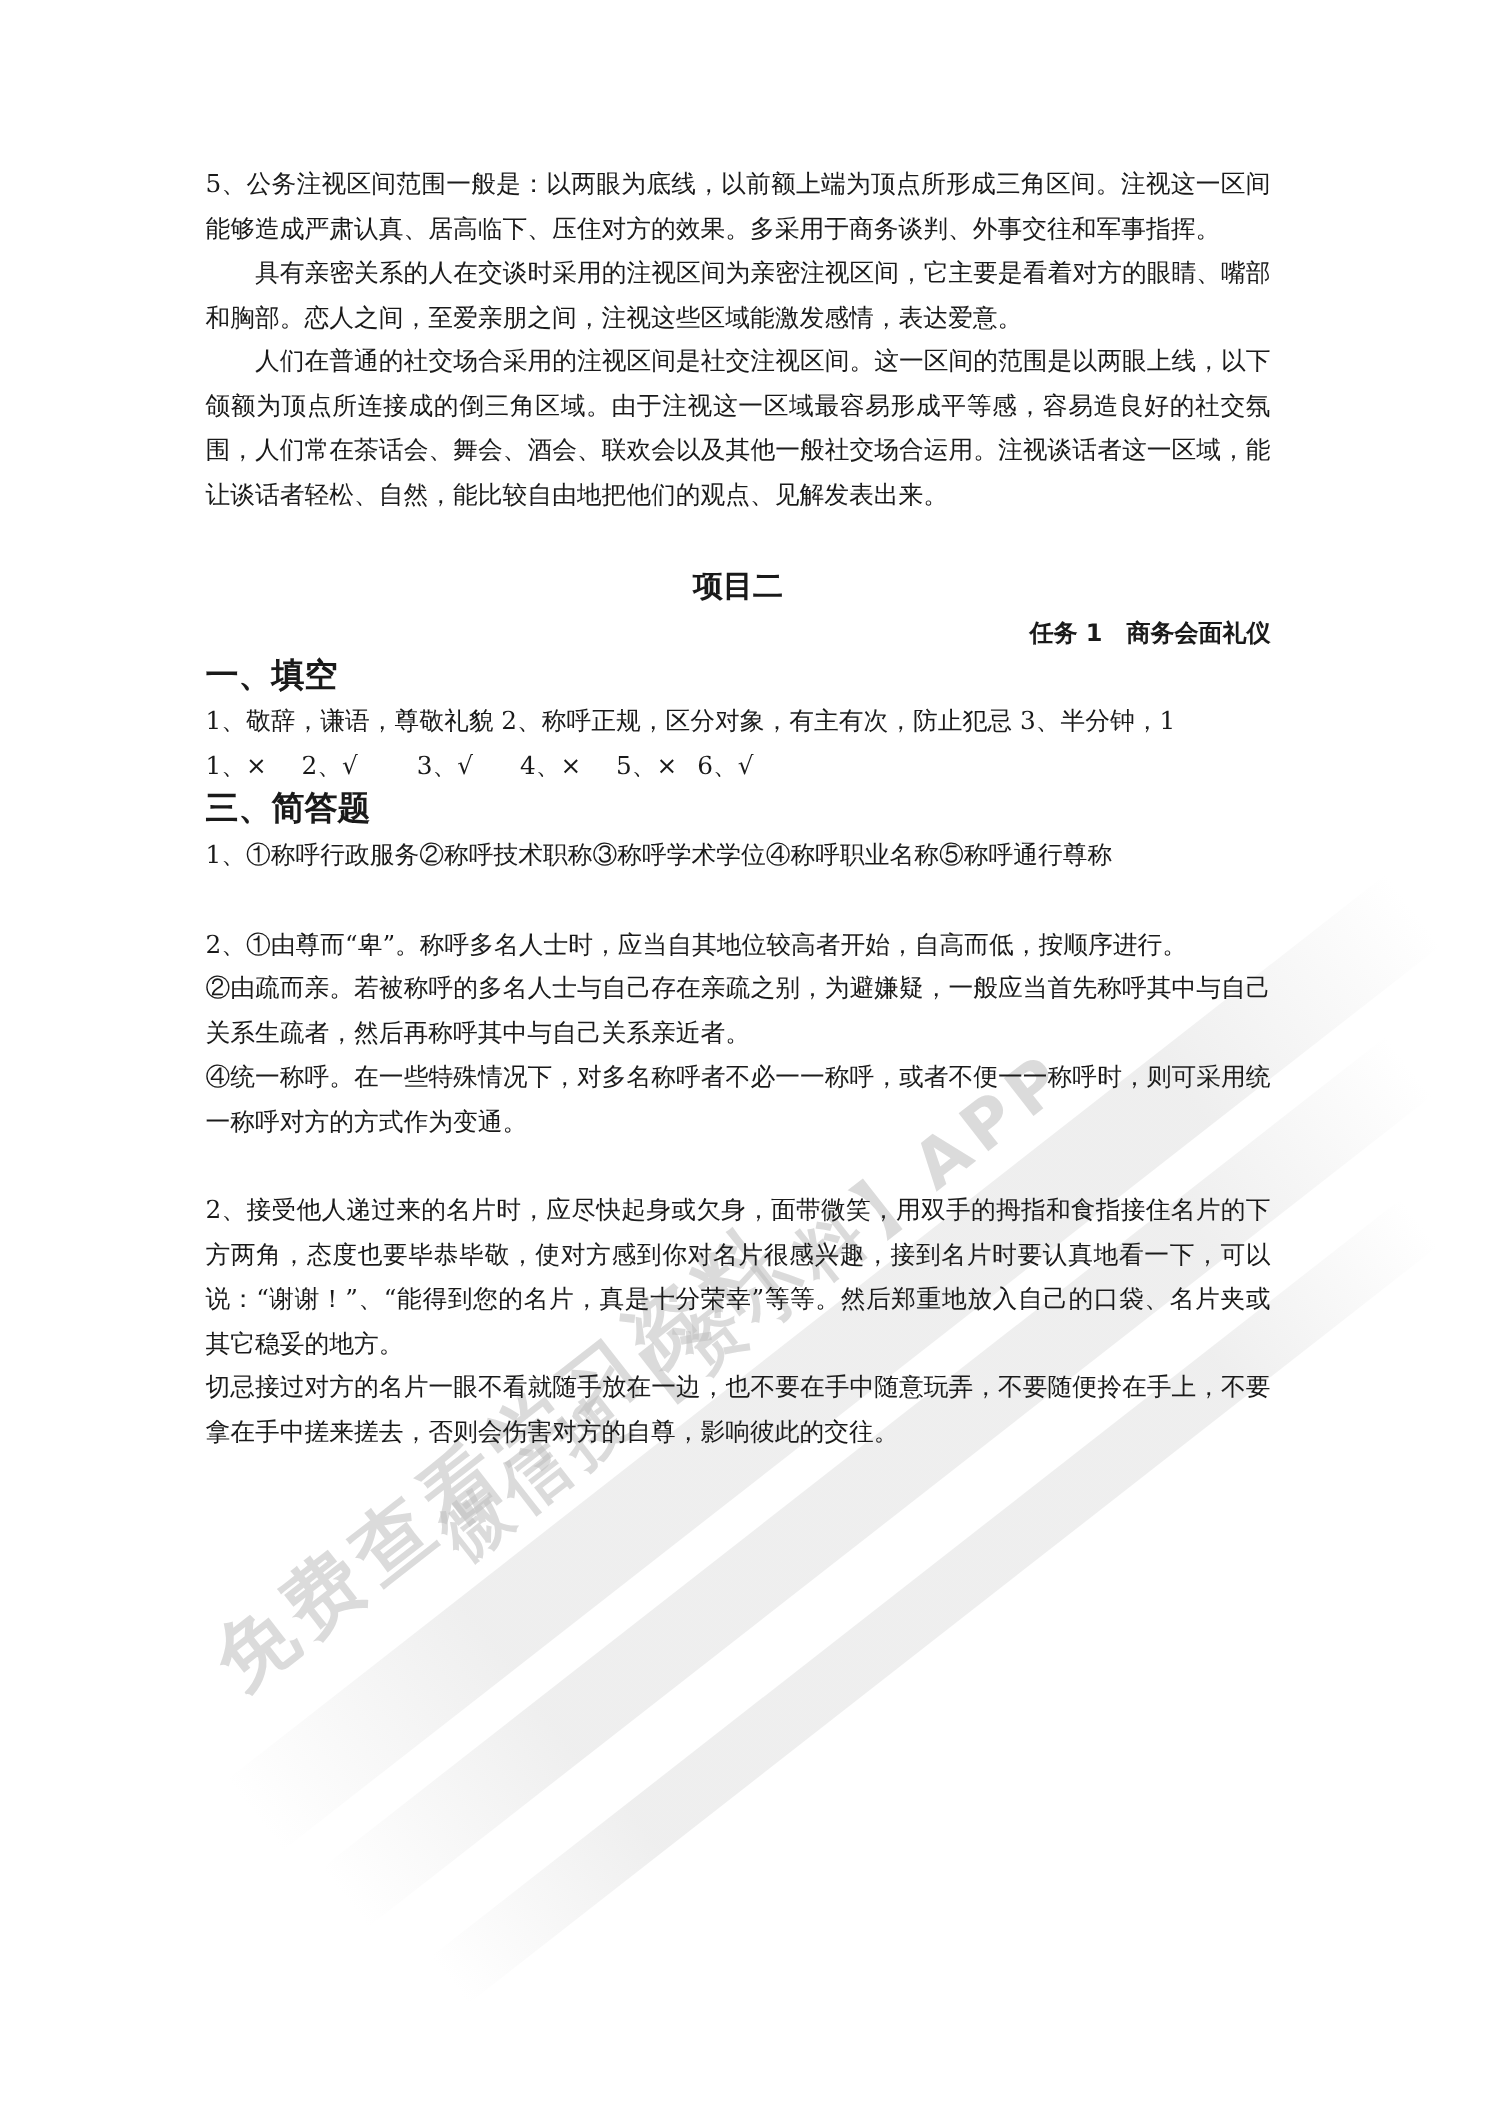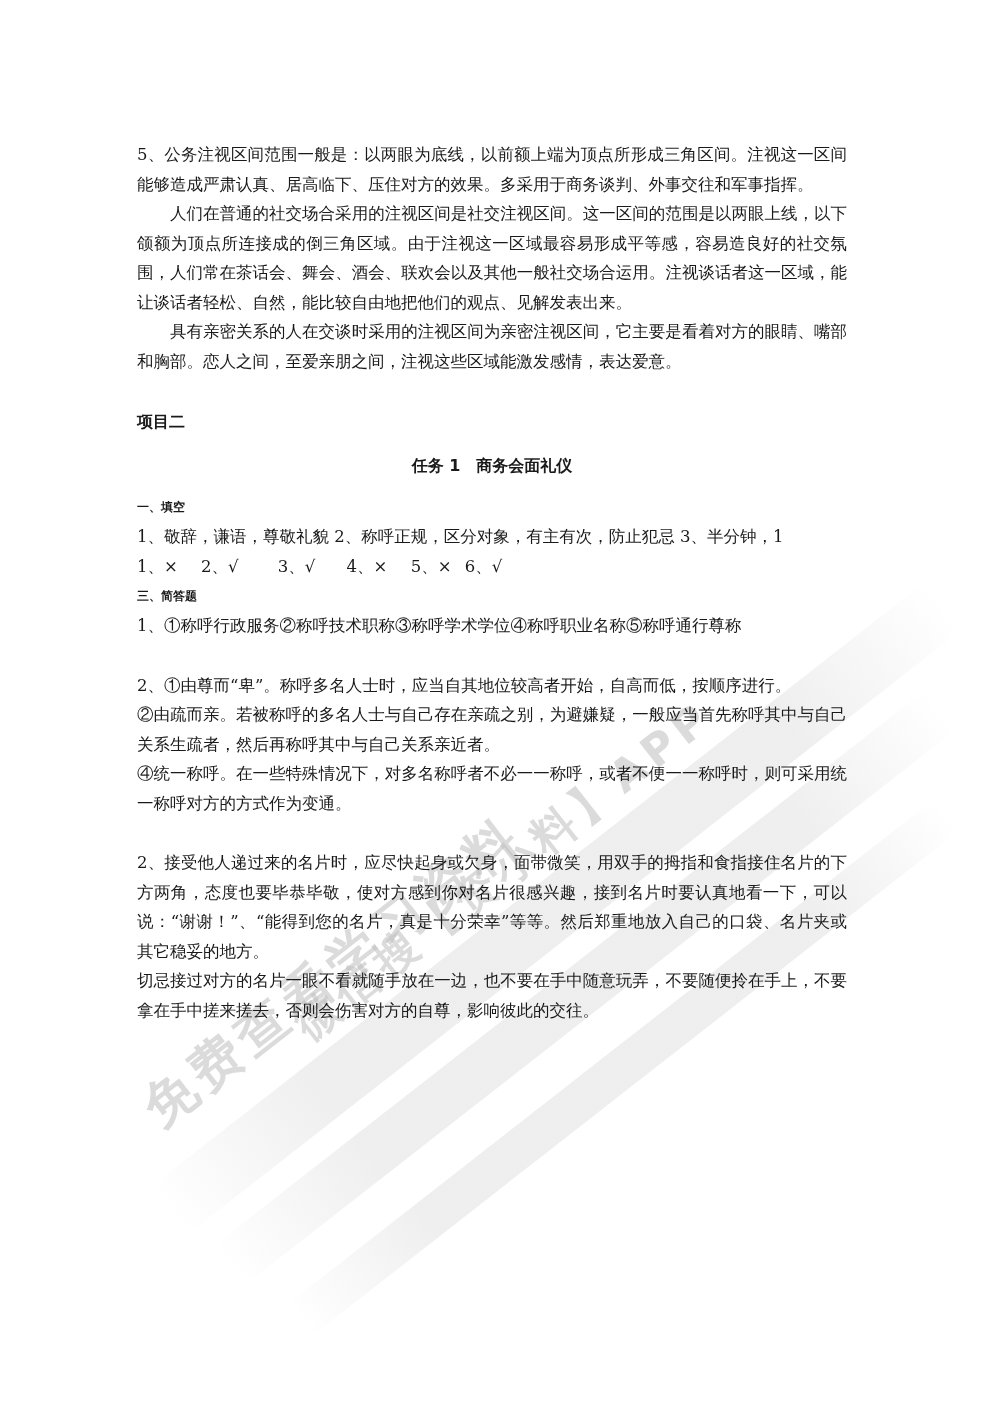--- a/index.html
+++ b/index.html
@@ -34,71 +34,71 @@
       transform: rotate(-38deg);
       color: rgba(190,190,190,0.55);
       font-family: "DejaVu Sans", "Liberation Sans", sans-serif;
       font-weight: bold;
       white-space: nowrap;
       letter-spacing: 6px;
     }
     .page {
       position: absolute;
       left: 137px;
-      top: 140px;
+      top: 108px;
       width: 710px;
     }
     .p {
       font-size: 16.5px;
       line-height: 29.5px;
       margin: 0;
       text-align: justify;
     }
     .indent { text-indent: 2em; }
     .title {
-      text-align: left;
+      text-align: center;
       font-family: "DejaVu Sans", "Liberation Sans", sans-serif;
       font-weight: bold;
-      font-size: 16px;
+      font-size: 20px;
       margin: 28px 0 0 0;
       line-height: 36px;
     }
     .subtitle {
-      text-align: center;
+      text-align: right;
       font-family: "DejaVu Sans", "Liberation Sans", sans-serif;
       font-weight: bold;
       font-size: 16px;
       line-height: 28px;
-      margin: 12px;
+      margin: 0;
     }
     .section {
       font-family: "DejaVu Sans", "Liberation Sans", sans-serif;
       font-weight: bold;
-      font-size: 12px;
+      font-size: 22px;
       line-height: 30px;
       margin: 0;
     }
     .gap { height: 30px; }
     .judge span { display: inline-block; margin-right: 18px; }
   </style>
 </head>
 <body>
 
 <div class="watermark">
   <div class="wm-band" style="left:170px; top:1180px; width:980px; height:60px;"></div>
   <div class="wm-band" style="left:230px; top:1240px; width:900px; height:50px;"></div>
   <div class="wm-band" style="left:300px; top:1300px; width:820px; height:40px;"></div>
   <div class="wm-text" style="left:150px; top:1080px; font-size:52px;">免费查看学习资料</div>
   <div class="wm-text" style="left:300px; top:1000px; font-size:44px;">微信搜【资小料】APP</div>
 </div>
 
 <div class="page">
   <p class="p">5、公务注视区间范围一般是：以两眼为底线，以前额上端为顶点所形成三角区间。注视这一区间能够造成严肃认真、居高临下、压住对方的效果。多采用于商务谈判、外事交往和军事指挥。</p>
+  <p class="p indent">具有亲密关系的人在交谈时采用的注视区间为亲密注视区间，它主要是看着对方的眼睛、嘴部和胸部。恋人之间，至爱亲朋之间，注视这些区域能激发感情，表达爱意。</p>
   <p class="p indent">人们在普通的社交场合采用的注视区间是社交注视区间。这一区间的范围是以两眼上线，以下颌额为顶点所连接成的倒三角区域。由于注视这一区域最容易形成平等感，容易造良好的社交氛围，人们常在茶话会、舞会、酒会、联欢会以及其他一般社交场合运用。注视谈话者这一区域，能让谈话者轻松、自然，能比较自由地把他们的观点、见解发表出来。</p>
-  <p class="p indent">具有亲密关系的人在交谈时采用的注视区间为亲密注视区间，它主要是看着对方的眼睛、嘴部和胸部。恋人之间，至爱亲朋之间，注视这些区域能激发感情，表达爱意。</p>
 
   <h1 class="title">项目二</h1>
   <h2 class="subtitle">任务 1　商务会面礼仪</h2>
 
   <div class="section">一、填空</div>
   <p class="p">1、敬辞，谦语，尊敬礼貌 2、称呼正规，区分对象，有主有次，防止犯忌 3、半分钟，1</p>
 
   <p class="p judge">
     <span>1、×</span>
     <span style="margin-right:34px">2、√</span>

